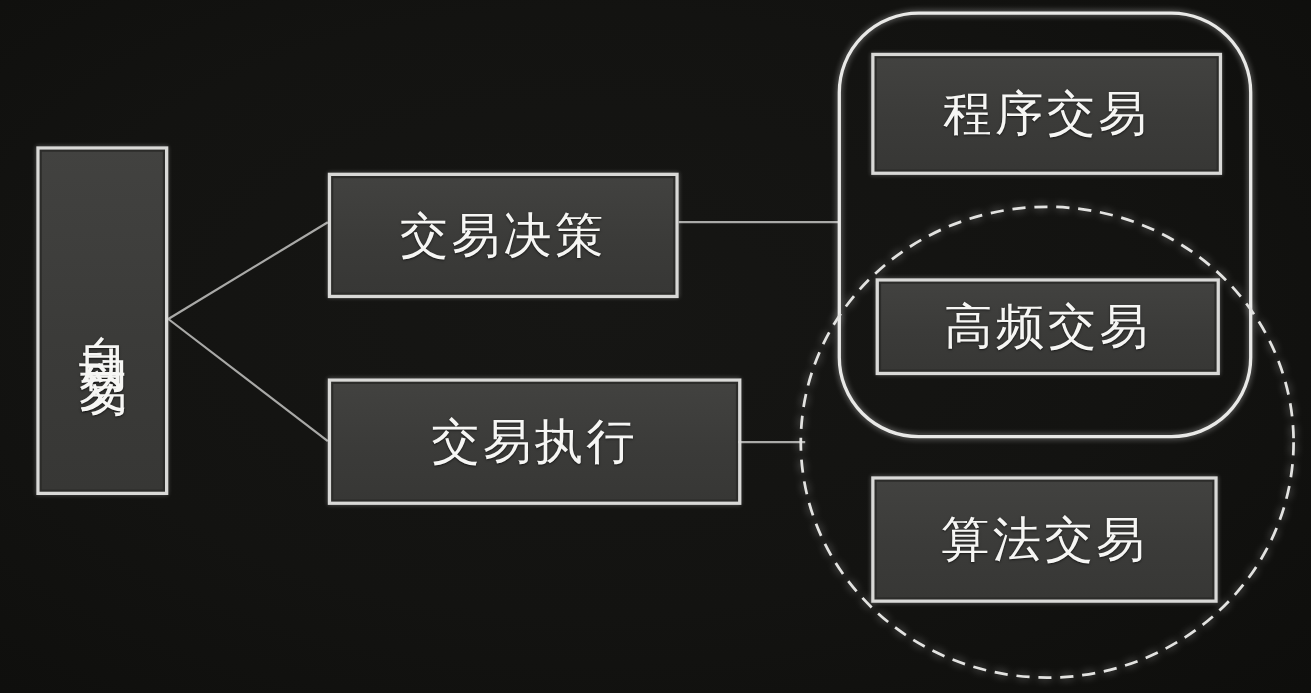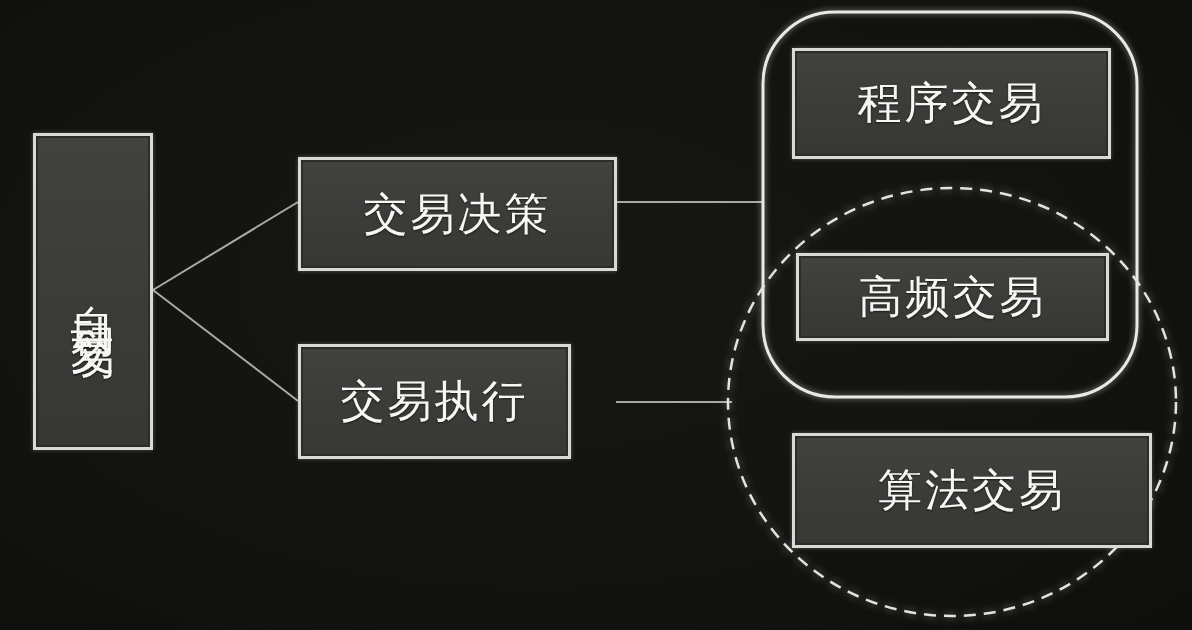--- a/index.html
+++ b/index.html
@@ -62,24 +62,24 @@
   }
   .node.vertical .label {
     writing-mode: vertical-rl;
     text-orientation: upright;
     letter-spacing: 11px;
     line-height: 1;
   }
   
   .node-root      { left: 33px;  top: 133px; width: 120px; height: 317px; }
   .node-decision  { left: 298px; top: 145px; width: 319px; height: 114px; margin-top: 12px; }
-  .node-execution { left: 298px; top: 344px; width: 273px; height: 115px; }
+  .node-execution { left: 298px; top: 344px; width: 376px; height: 115px; }
   .node-program   { left: 792px; top: 48px;  width: 319px; height: 111px; }
   .node-hft       { left: 796px; top: 253px; width: 313px; height: 88px; }
-  .node-algo      { left: 792px; top: 433px; width: 360px; height: 115px; }
+  .node-algo      { left: 792px; top: 433px; width: 315px; height: 115px; }
 </style>
 </head>
 <body>
 
 <div class="stage">
 
   <svg class="overlay-svg" viewBox="0 0 1192 630">
 
     <line class="conn" x1="153" y1="290" x2="298" y2="202"></line>
     <line class="conn" x1="153" y1="290" x2="298" y2="401"></line>

